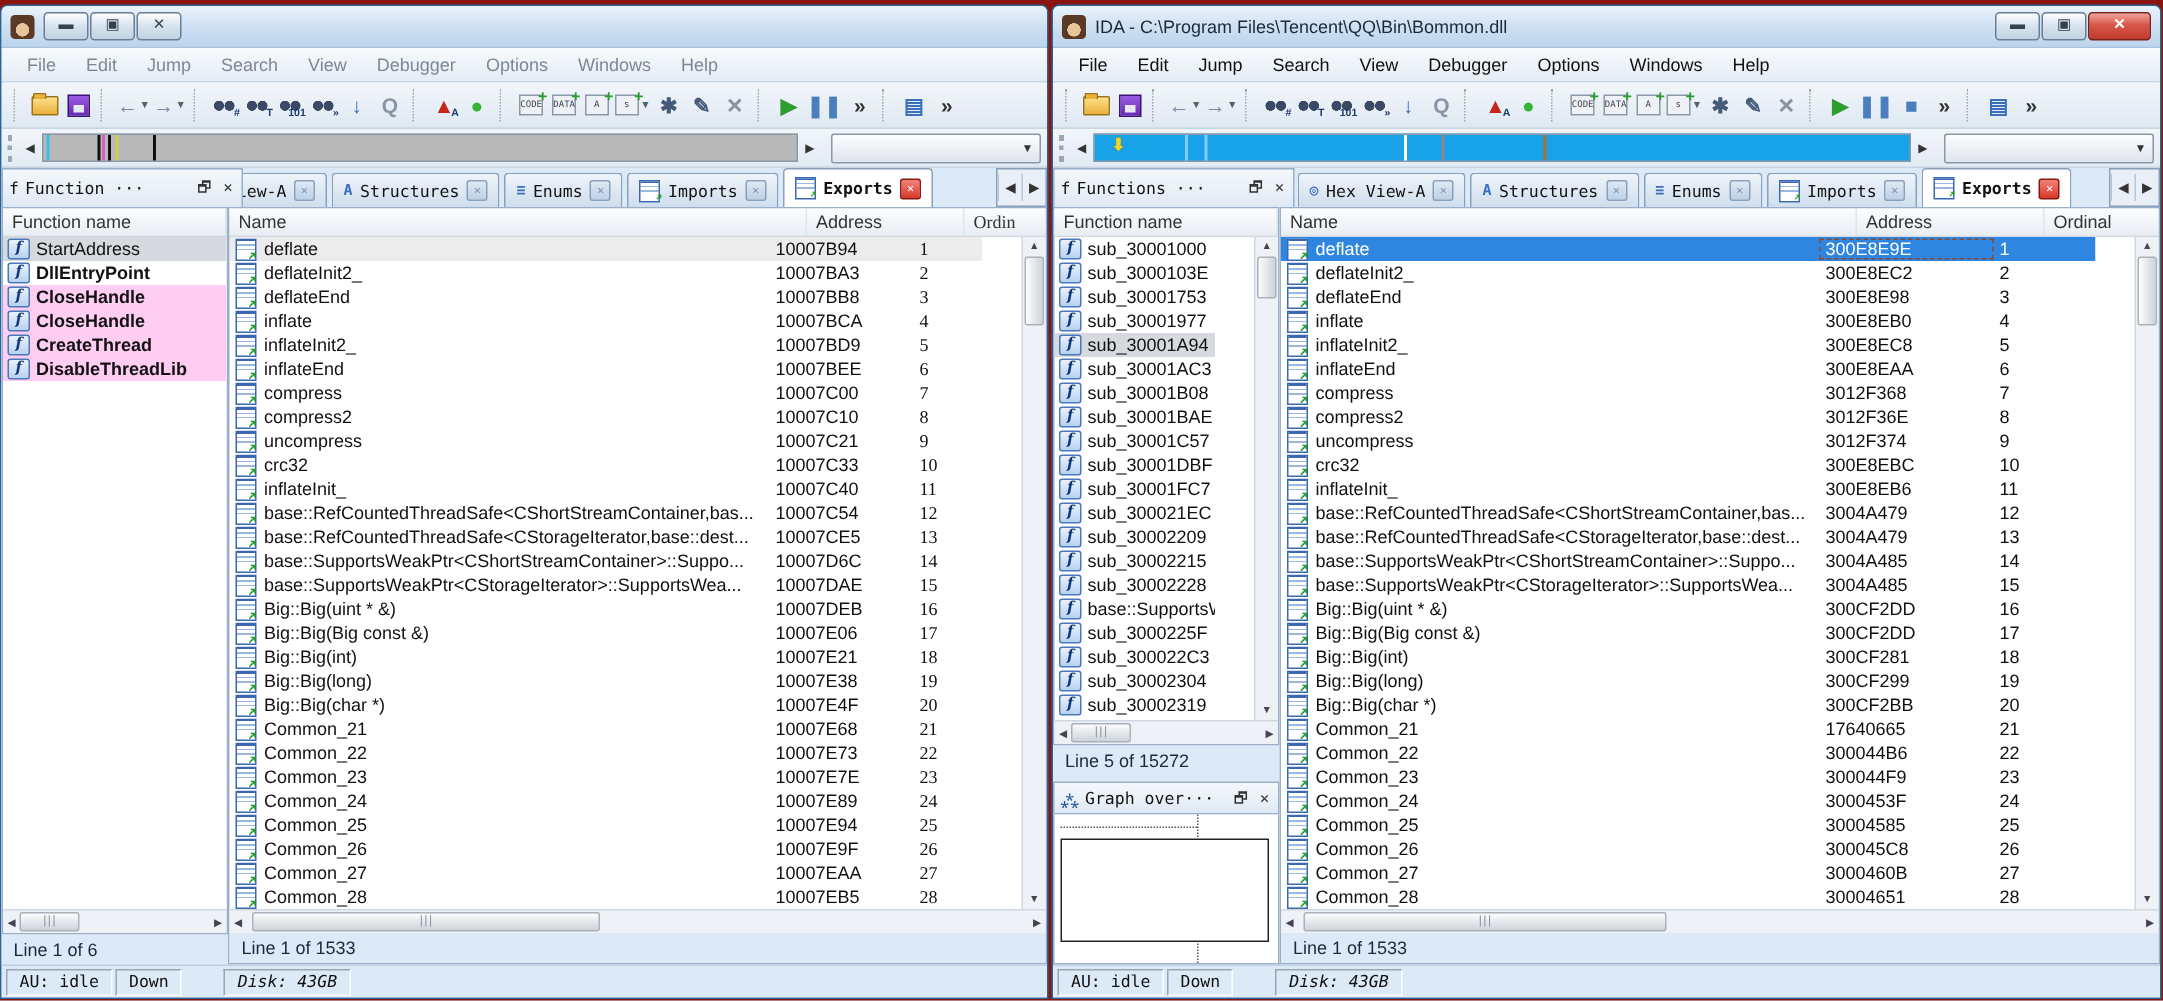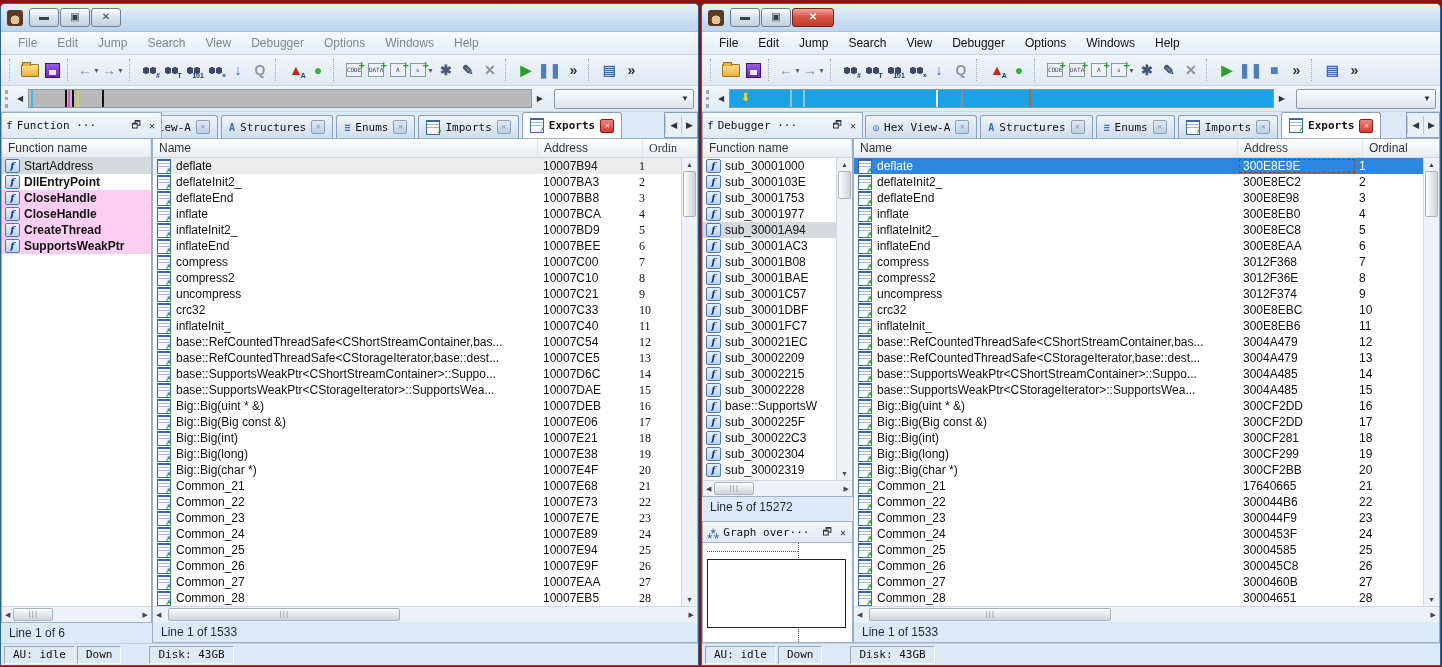--- a/index.html
+++ b/index.html
@@ -82,21 +82,21 @@
   .tabscroll span{padding:4px 4px;font-size:9px;color:#333;border-left:1px solid #b8c8da;}
   
   .main{flex:1;display:flex;min-height:0;background:#dce9f7;}
   .fncol{width:151px;flex:0 0 auto;display:flex;flex-direction:column;min-height:0;}
   .excol{flex:1;display:flex;flex-direction:column;min-width:0;border:1px solid #9ab0c8;background:#fff;}
   .panelbox{flex:1;display:flex;flex-direction:column;min-height:0;border:1px solid #9ab0c8;background:#fff;}
   .listhead{height:18px;flex:0 0 auto;display:flex;align-items:center;
             background:linear-gradient(#fcfdfe,#e8edf3);border-bottom:1px solid #cfd8e2;color:#333;}
   .listhead .hc{padding:0 6px;border-right:1px solid #dde4ec;height:100%;display:flex;align-items:center;}
   .listbody{flex:1;overflow:hidden;position:relative;background:#fff;}
-  .with-vscroll{display:flex;min-height:0;flex:1;}
+  .with-vscroll{display:flex;min-height:0;flex:1;gap:26px;}
   .rows{flex:1;min-width:0;overflow:hidden;}
   .row{height:16px;display:flex;align-items:center;gap:4px;padding:0 3px;white-space:nowrap;}
   .row .fico{width:13px;height:12px;flex:0 0 auto;border:1px solid #4a78b8;border-radius:2px;
         background:linear-gradient(#eaf2fc,#b8d2f0);color:#123a7a;text-align:center;
         font:italic bold 10px/11px "DejaVu Serif",serif;}
   .row.bold{font-weight:bold;}
   .row.library{background:#ffccf2;}
   .row.current{background:#d6dade;}
   .eico{width:12px;height:13px;flex:0 0 auto;background:#fff;border:1px solid #3a68b0;position:relative;
         background-image:linear-gradient(#3a68b0 1px,transparent 1px,transparent 3px,#9ab8dd 3px,#9ab8dd 4px,transparent 4px,transparent 6px,#9ab8dd 6px,#9ab8dd 7px,transparent 7px);}
@@ -122,21 +122,21 @@
   .hscroll .sbtn{padding:0 3px;}
   .hscroll .thumb{height:11px;background:linear-gradient(#fdfdfd,#cdd3da);border:1px solid #aab2bc;border-radius:2px;flex:0 0 auto;}
   .hthumb-grip{text-align:center;color:#8a929c;line-height:9px;font-size:8px;letter-spacing:1px;}
   
   .linestrip{height:20px;display:flex;align-items:center;padding:0 8px;background:#dce9f7;font-size:12px;color:#1c2a38;}
   .statusbar{height:21px;flex:0 0 auto;display:flex;align-items:center;gap:2px;padding:0 3px;
              background:#dce9f7;border-top:1px solid #c0d0e2;
              font-family:"DejaVu Sans Mono",monospace;font-size:11px;}
   .status-seg{height:16px;display:flex;align-items:center;padding:0 8px;
               border:1px solid;border-color:#9aa6b2 #fdfdfd #fdfdfd #9aa6b2;}
-  .status-seg.disk{margin-left:26px;}
+  .status-seg.disk{margin-left:26px;font-style:italic;}
   
   .graphpanel{flex:1;display:flex;flex-direction:column;min-height:0;margin-top:4px;}
   .graph-title{height:20px;display:flex;align-items:center;gap:4px;padding:0 4px;
                border:1px solid #9ab0c8;background:linear-gradient(#f4f8fc,#dfe9f4);
                font-family:"DejaVu Sans Mono",monospace;font-size:11px;}
   .graph-body{flex:1;background:#fff;border:1px solid #9ab0c8;border-top:none;position:relative;overflow:hidden;}
   .graph-dot-h{position:absolute;left:4px;right:36%;top:8px;border-top:1px dotted #555;}
   .graph-dot-v{position:absolute;top:0;bottom:0;left:64%;border-left:1px dotted #555;}
   .graph-rect{position:absolute;left:4px;right:6px;top:16px;bottom:14px;border:1px solid #222;background:#fff;}
   .gicon{color:#2a5a9a;font-size:11px;}
@@ -330,21 +330,21 @@
             <div class="row bold library">
               <span class="fico">f</span>
               <span>CloseHandle</span>
             </div>
             <div class="row bold library">
               <span class="fico">f</span>
               <span>CreateThread</span>
             </div>
             <div class="row bold library">
               <span class="fico">f</span>
-              <span>SupportsWeakPtr</span>
+              <span>DisableThreadLib</span>
             </div>
           </div>
         <div class="hscroll">
           <span class="sbtn">◀</span>
             <div class="thumb" style="width:38px">
               <div class="hthumb-grip">|||</div>
             </div>
             <span class="sbtn" style="margin-left:auto">▶</span>
         </div>
       </div>
@@ -602,20 +602,21 @@
   <div class="statusbar">
     <div class="status-seg">AU:  idle</div>
     <div class="status-seg">Down</div>
     <div class="status-seg disk">Disk: 43GB</div>
   </div>
 </div>
 
 <div class="window" id="win-right">
   <div class="titlebar">
     <div class="app-icon"></div>
+    <div class="title-text">IDA - C:\Program Files\Tencent\QQ\Bin\Bommon.dll</div>
     <div class="winbtns">
       <div class="winbtn">▬</div>
       <div class="winbtn">▣</div>
       <div class="winbtn close-active">✕</div>
     </div>
   </div>
   <div class="menubar" id="menu-right">
       <span class="menu-item">File</span>
       <span class="menu-item">Edit</span>
       <span class="menu-item">Jump</span>
@@ -730,21 +731,21 @@
         <div class="nav-cursor" style="left: 2%;">⬇</div>
       </div>
     <span class="nav-arr">▶</span>
     <div class="combo">
         <span class="combo-arrow">▼</span>
       </div>
   </div>
   <div class="tabrow">
     <div class="fnpanel-title">
       <span class="fico">f</span>
-      <span>Debugger ···</span>
+      <span>Functions ···</span>
       <span class="spacer"></span>
       <span class="dockbtn">🗗</span>
       <span class="dockbtn">✕</span>
     </div>
     <div class="tabs" id="tabs-right">
         <div class="tab">
           <span style="color: rgb(58, 110, 191); font-weight: bold; font-size: 10px;">◎</span>
           <span>Hex View-A</span>
           <span class="tab-x">✕</span>
         </div>

